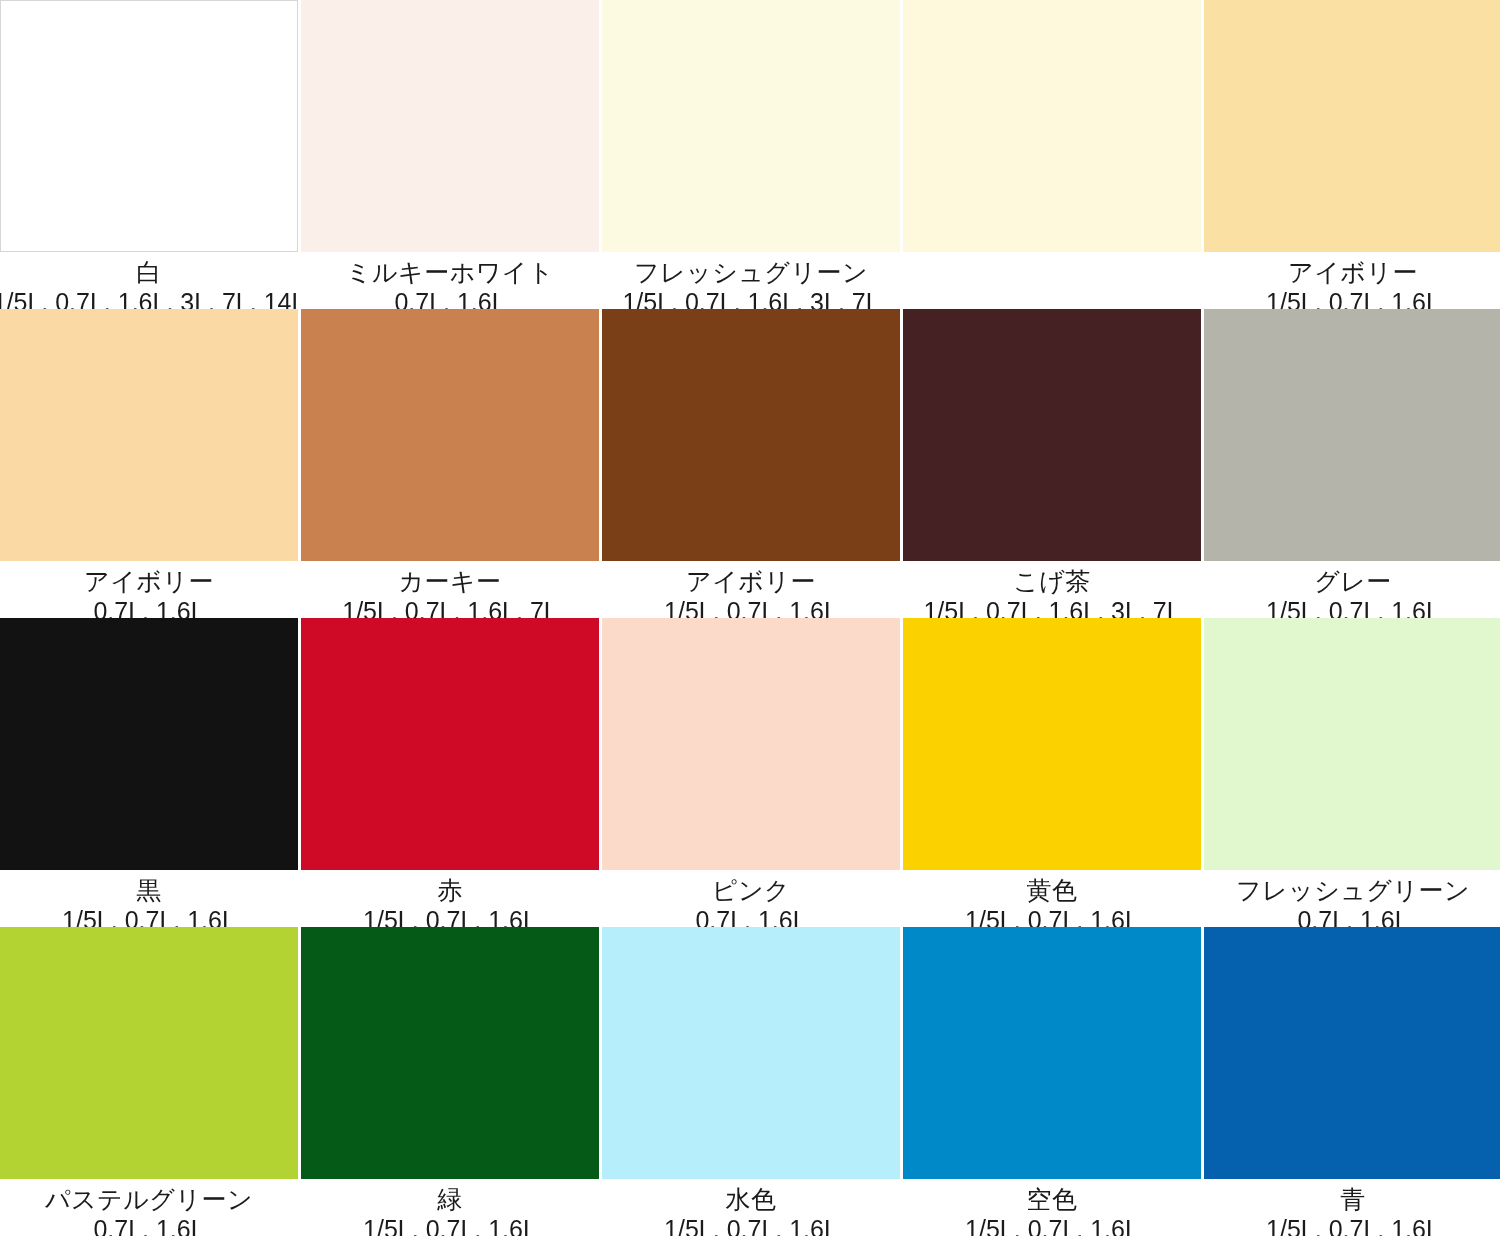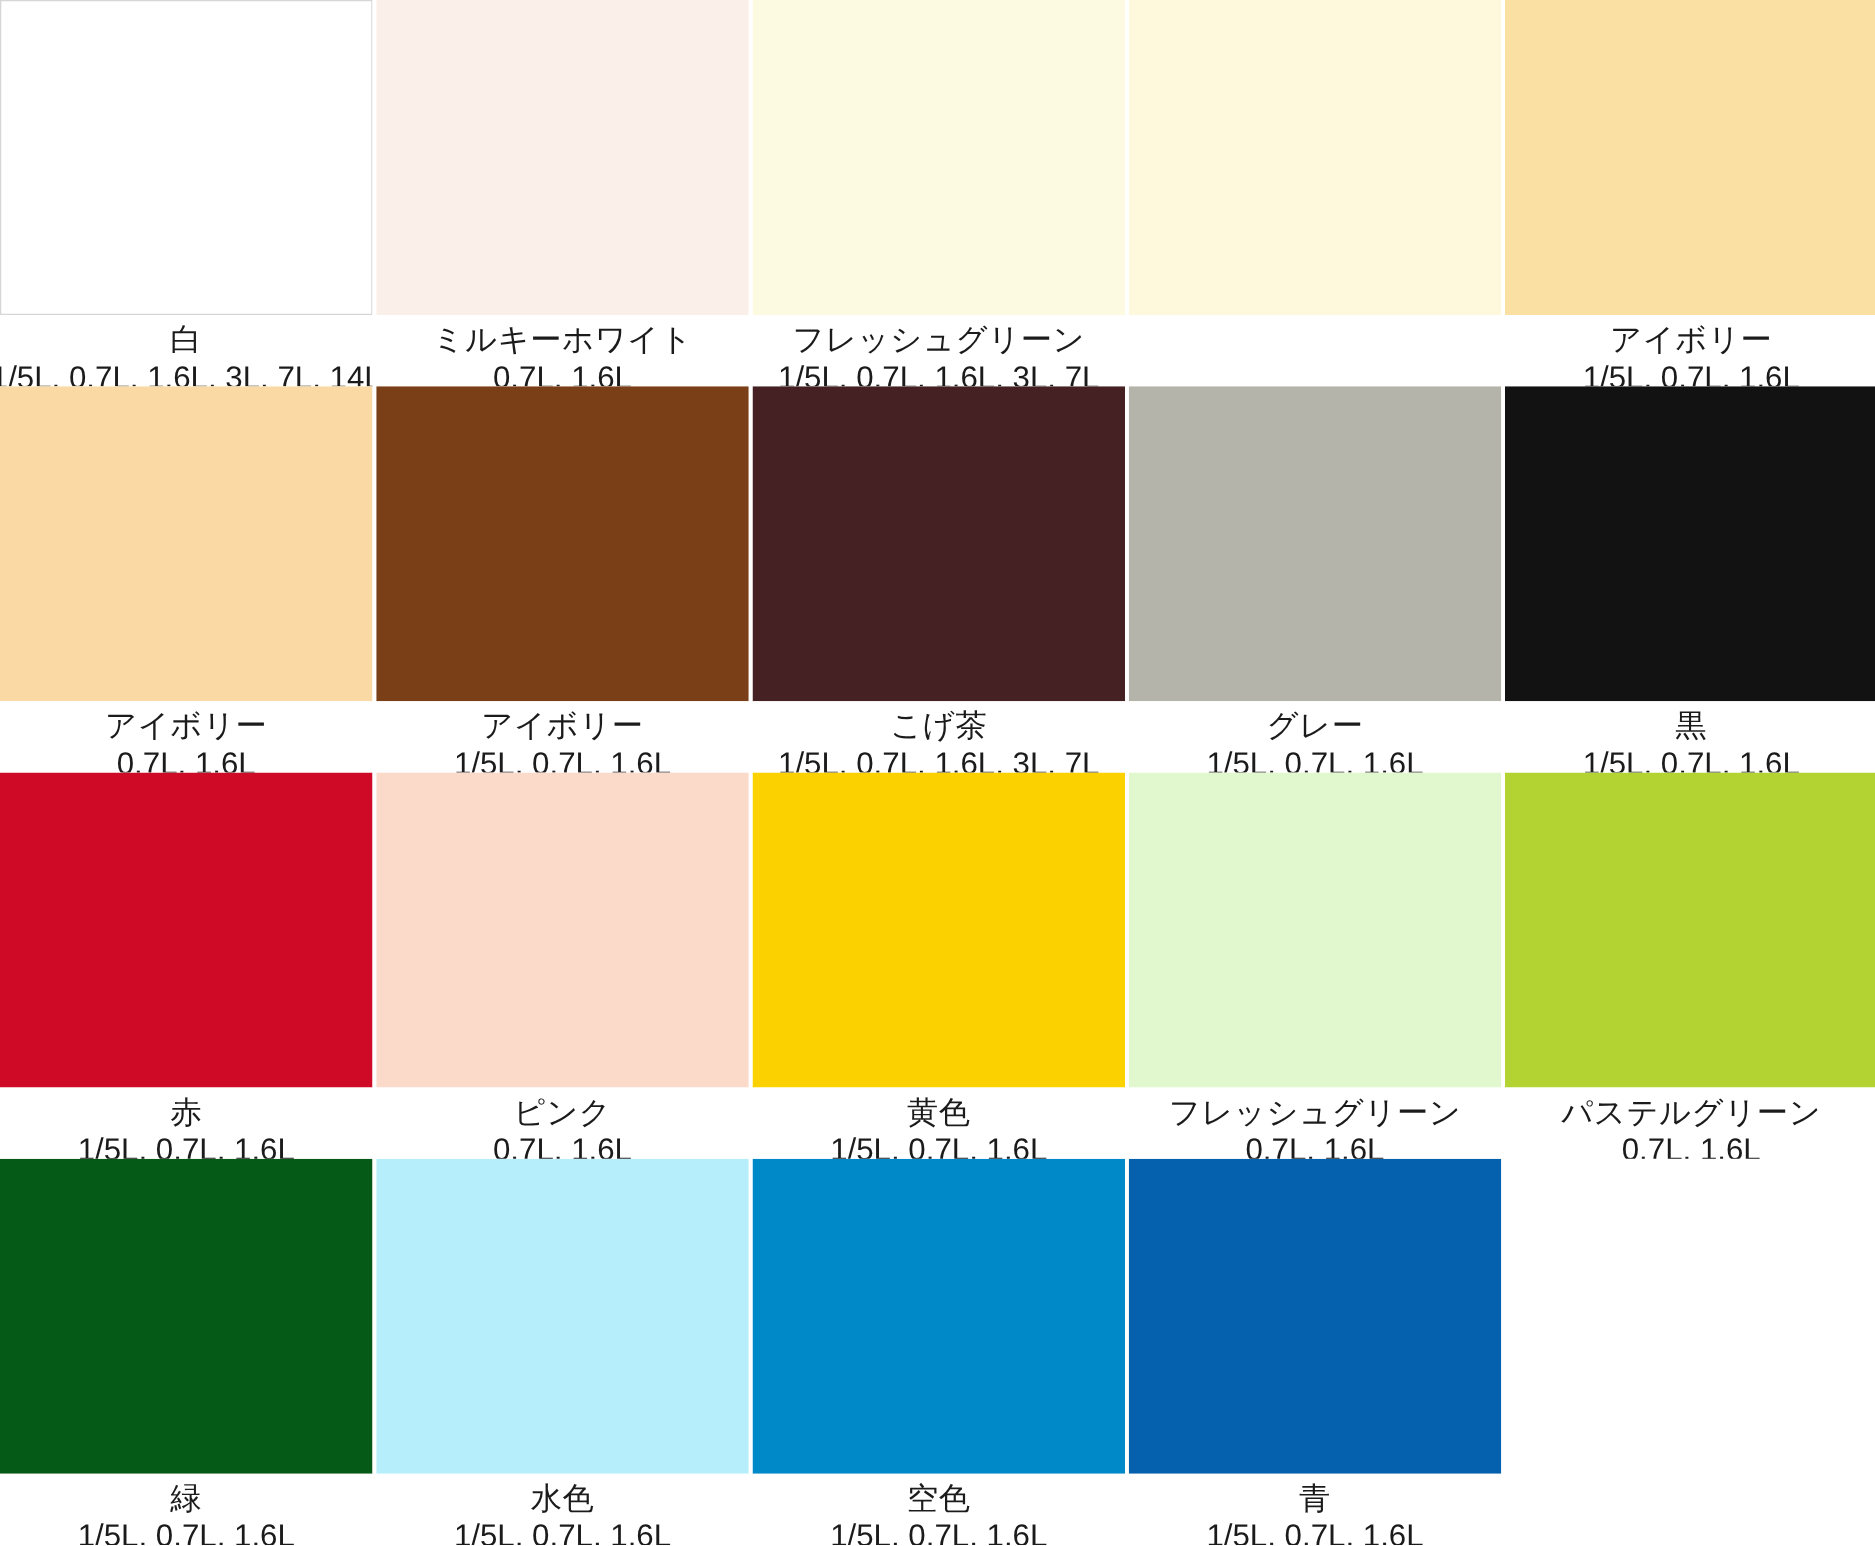--- a/index.html
+++ b/index.html
@@ -101,20 +101,27 @@
       </div>
     </div>
     <div class="cell row2">
       <div class="swatch" style="background: rgb(251, 217, 164);"></div>
       <div class="caption">
         <div class="name">アイボリー</div>
         <div class="sizes">0.7L, 1.6L</div>
       </div>
     </div>
     <div class="cell row2">
+      <div class="swatch" style="background: rgb(201, 130, 79);"></div>
+      <div class="caption">
+        <div class="name">カーキー</div>
+        <div class="sizes">1/5L, 0.7L, 1.6L, 7L</div>
+      </div>
+    </div>
+    <div class="cell row2">
       <div class="swatch" style="background: rgb(122, 63, 22);"></div>
       <div class="caption">
         <div class="name">アイボリー</div>
         <div class="sizes">1/5L, 0.7L, 1.6L</div>
       </div>
     </div>
     <div class="cell row2">
       <div class="swatch" style="background: rgb(69, 33, 35);"></div>
       <div class="caption">
         <div class="name">こげ茶</div>

